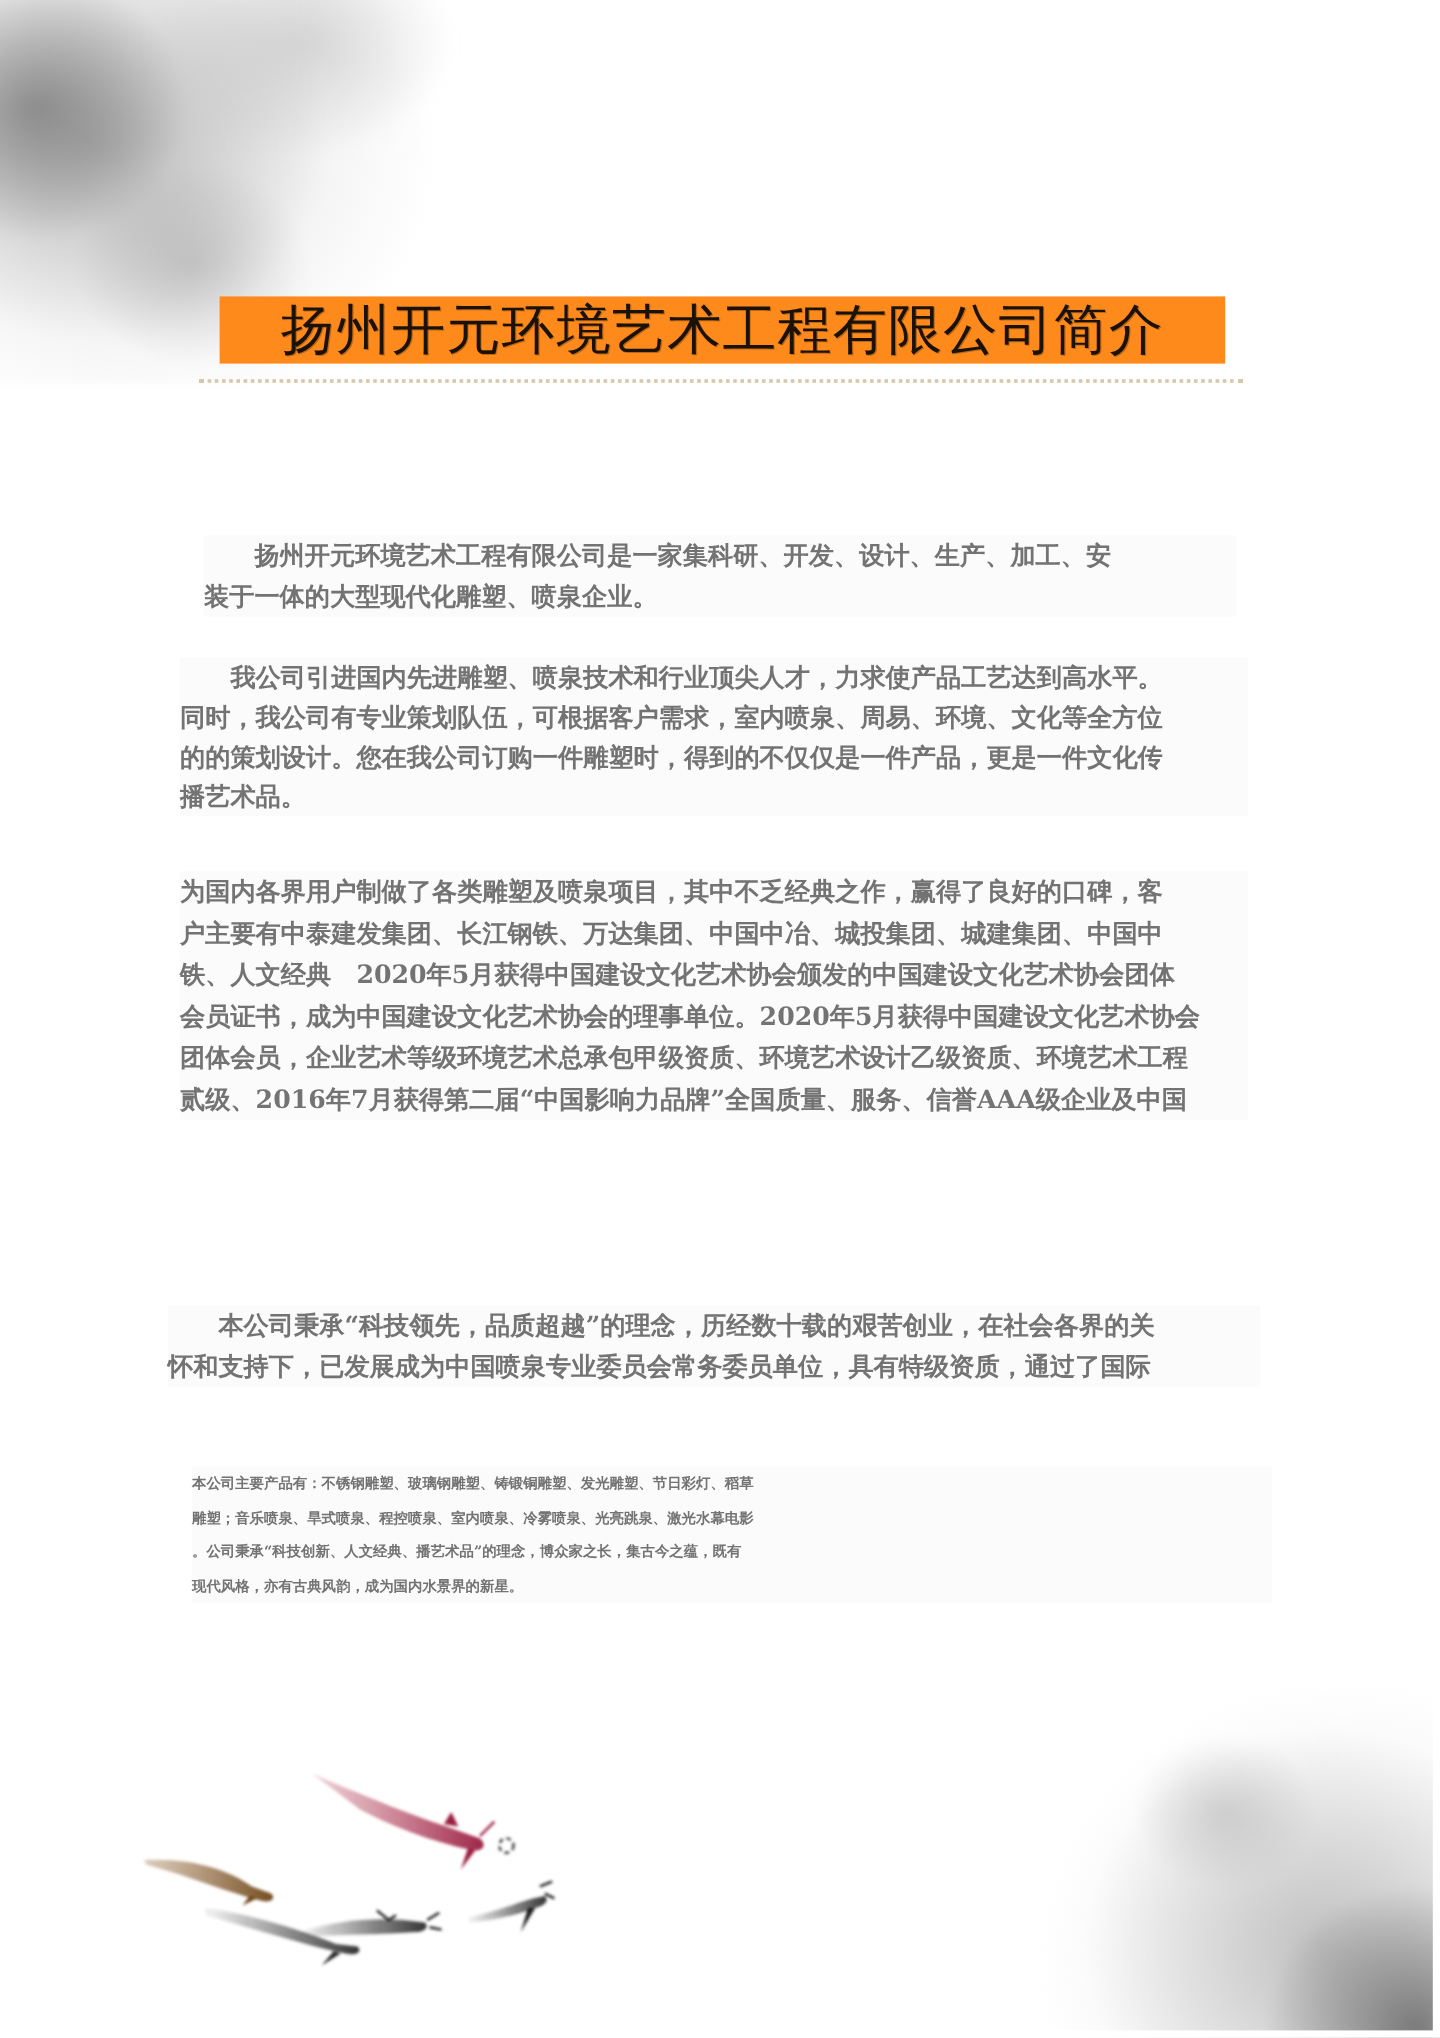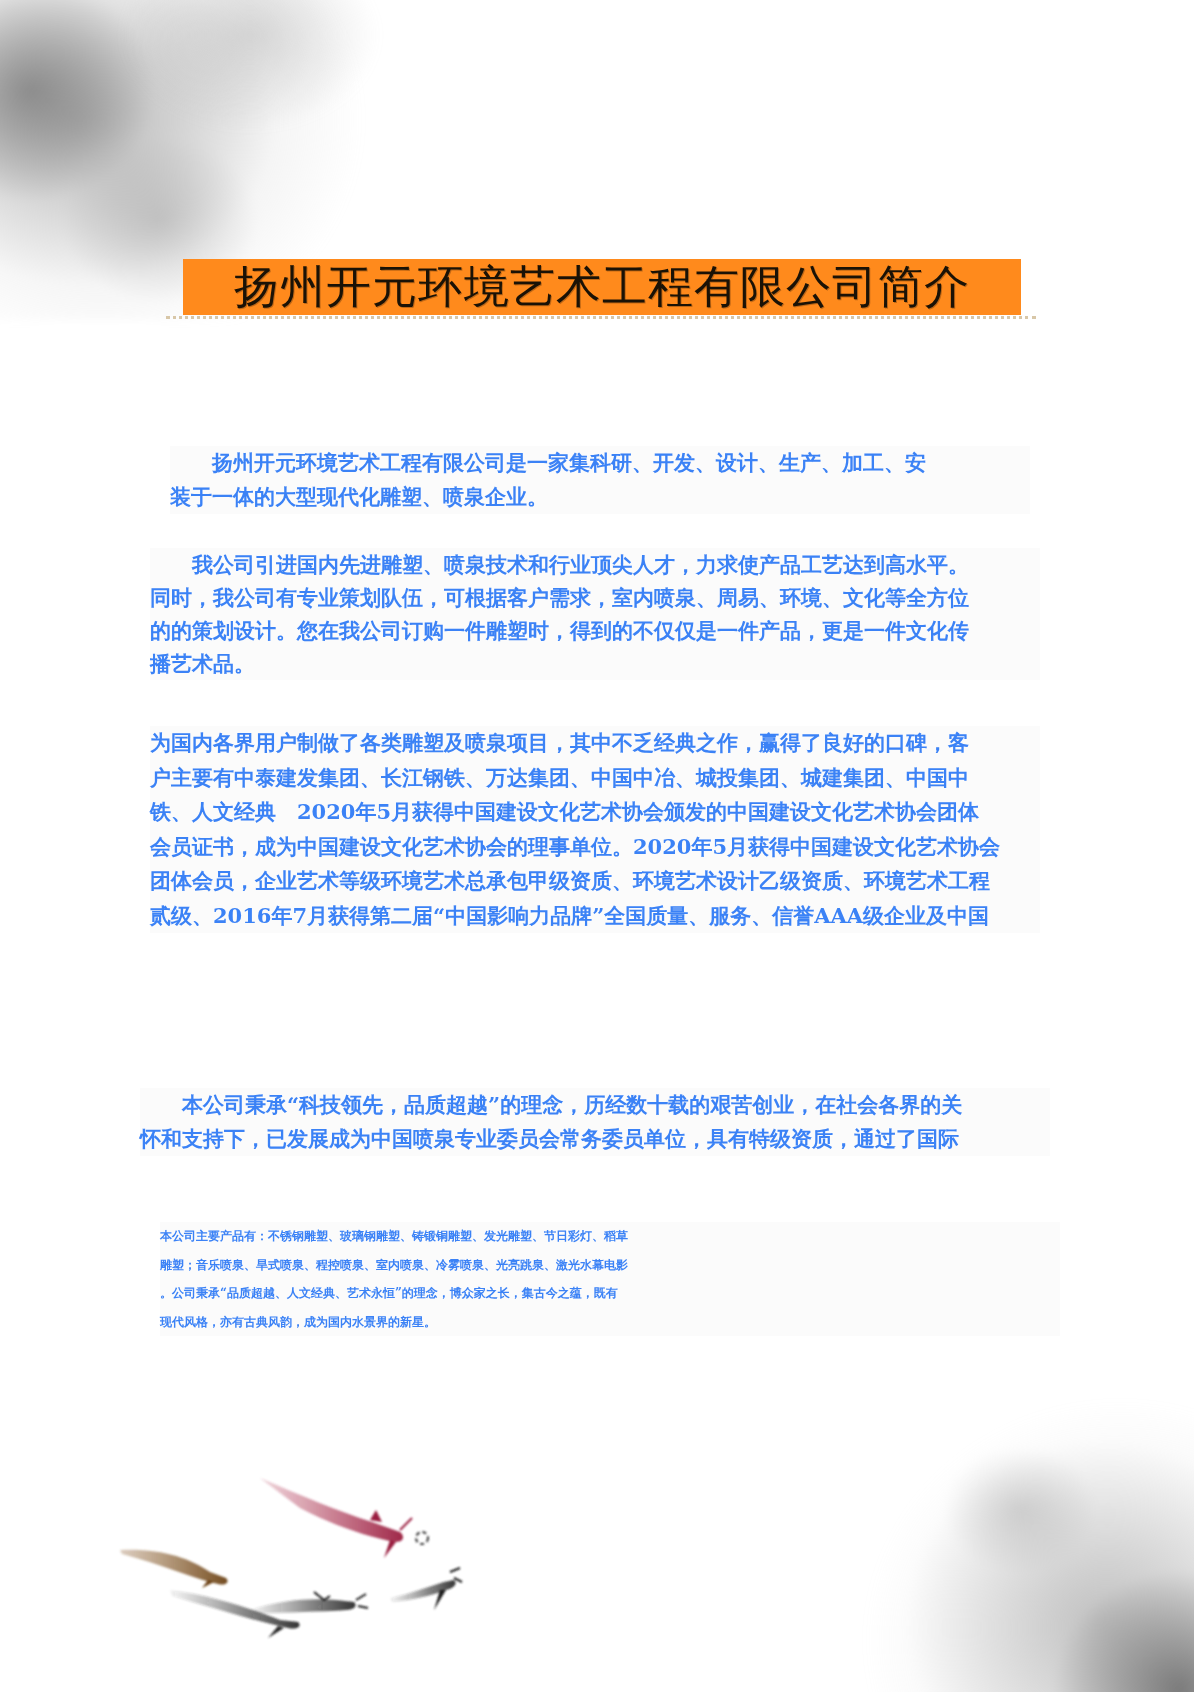--- a/index.html
+++ b/index.html
@@ -38,36 +38,36 @@
         radial-gradient(ellipse 320px 300px at 300px 280px, rgba(210,210,210,0.5), rgba(240,240,240,0) 80%);
       filter: blur(4px);
     }
     .edge-right { position: absolute; right: 0; top: 0; width: 6px; height: 1698px; background: #fff; }
     .edge-bottom { position: absolute; left: 0; bottom: 0; width: 1200px; height: 6px; background: #fff; }
 
     
     .title-banner {
       position: absolute; left: 183px; top: 247px; width: 838px; height: 56px;
       background: #ff8a1c;
-      display: flex; align-items: center; justify-content: center; margin-top: 12px;
+      display: flex; align-items: center; justify-content: center;
     }
     .title-text {
       font-family: "DejaVu Sans", "Liberation Sans", sans-serif;
       font-size: 45px; letter-spacing: 1px; color: #1a1206; white-space: nowrap;
       text-shadow: 1px 1px 0 rgba(0,0,0,0.25);
     }
     .title-rule {
       position: absolute; left: 166px; top: 316px; width: 870px; height: 0;
       border-top: 3px dotted #d8c7a8;
     }
 
     
     .para {
       position: absolute; background: rgba(250,250,250,0.85);
-      font-size: 21px; line-height: 34px; font-weight: bold; color: #3b82f6;
+      font-size: 21px; line-height: 34px; font-weight: bold; color: #737373;
     }
     .para .line { white-space: nowrap; display: block; }
     .para .indent { padding-left: 42px; }
     .p1 { left: 170px; top: 446px; width: 860px; }
     .p2 { left: 150px; top: 548px; width: 890px; line-height: 33px; }
     .p3 { left: 150px; top: 726px; width: 890px; line-height: 34.5px; }
     .p4 { left: 140px; top: 1088px; width: 910px; line-height: 34px; }
     .p5 { left: 160px; top: 1222px; width: 900px; line-height: 28.5px; font-size: 12px; }
 
     
@@ -108,21 +108,21 @@
   </div>
 
   <div class="para p4">
     <span class="line indent">本公司秉承“科技领先，品质超越”的理念，历经数十载的艰苦创业，在社会各界的关</span>
     <span class="line">怀和支持下，已发展成为中国喷泉专业委员会常务委员单位，具有特级资质，通过了国际</span>
   </div>
 
   <div class="para p5">
     <span class="line">本公司主要产品有：不锈钢雕塑、玻璃钢雕塑、铸锻铜雕塑、发光雕塑、节日彩灯、稻草</span>
     <span class="line">雕塑；音乐喷泉、旱式喷泉、程控喷泉、室内喷泉、冷雾喷泉、光亮跳泉、激光水幕电影</span>
-    <span class="line">。公司秉承“品质超越、人文经典、艺术永恒”的理念，博众家之长，集古今之蕴，既有</span>
+    <span class="line">。公司秉承“科技创新、人文经典、播艺术品”的理念，博众家之长，集古今之蕴，既有</span>
     <span class="line">现代风格，亦有古典风韵，成为国内水景界的新星。</span>
   </div>
 
   <svg class="koi" viewBox="0 0 380 200" xmlns="http://www.w3.org/2000/svg">
     <defs>
       <filter id="soft" x="-20%" y="-20%" width="140%" height="140%">
           <feGaussianBlur stdDeviation="1.2"></feGaussianBlur>
         </filter>
       <linearGradient id="redg" x1="0" y1="0" x2="1" y2="0">
         <stop offset="0" stop-color="#b0304f" stop-opacity="0.2"></stop>

